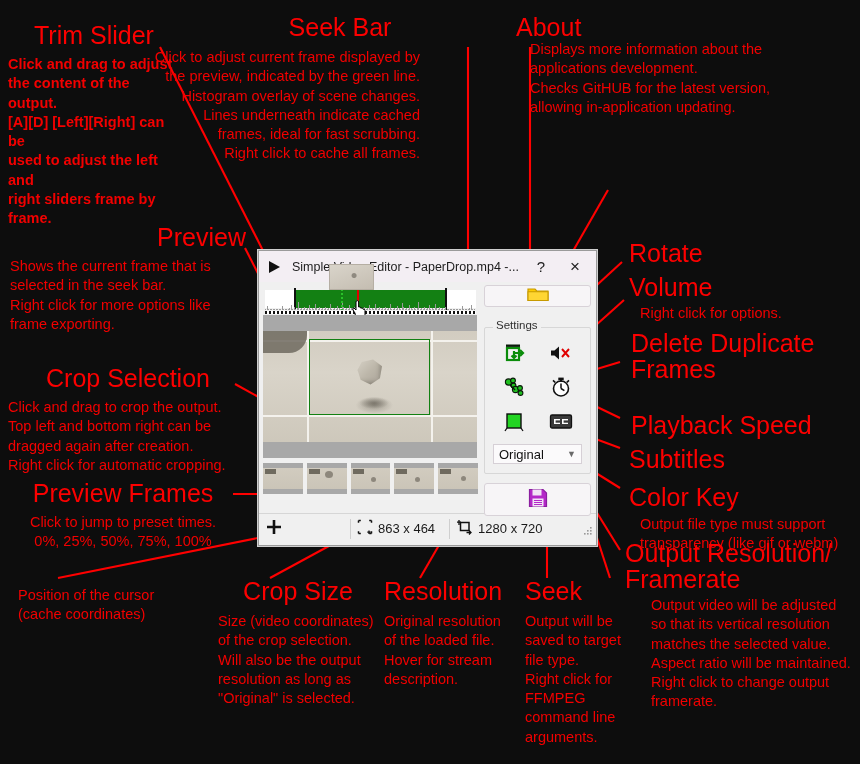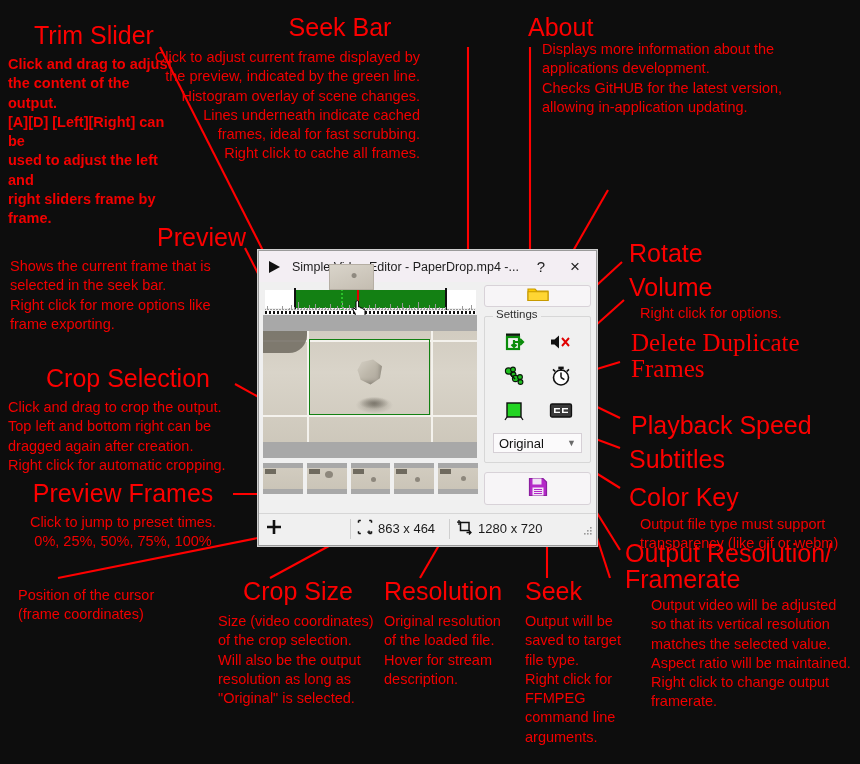--- a/index.html
+++ b/index.html
@@ -113,21 +113,21 @@
   .thumb .dot { position:absolute; background:#8d877c; border-radius:50%; }
   .thumb .blk { position:absolute; left:2px; top:6px; width:11px; height:5px; background:#6f6a5f; }
 
   
   .openbtn {
     height:22px; background:#f7f5f7; border:1px solid #d8d2d8; border-radius:3px;
     display:flex; align-items:center; justify-content:center; margin-bottom:9px;
   }
   #settingsgroup {
     border:1px solid #d7d7d7; border-radius:2px; padding:4px 2px 6px 2px;
-    position:relative; margin-top:9px;
+    position:relative; margin-top:20px;
   }
   #settingslabel {
     position:absolute; top:-9px; left:8px; background:#f0f0f0; padding:0 3px;
     font-size:11.5px; color:#303030;
   }
   .icongrid { display:flex; flex-wrap:wrap; justify-content:space-around; padding:6px 4px 2px 4px; }
   .iconcell { width:50%; height:34px; display:flex; align-items:center; justify-content:center; }
   .selwrap { margin:2px 6px 3px 6px; }
   .res-select {
     width:100%; height:20px; background:#fbfafb; border:1px solid #d6d0d6;
@@ -209,39 +209,39 @@
   <div class="ann right" style="left:120px;top:14px;width:300px;">
     <div class="h" style="text-align:center;padding-left:140px;">Seek Bar</div>
     <div class="b" style="margin-top:8px;white-space:pre-line;">Click to adjust current frame displayed by
 the preview, indicated by the green line.
 Histogram overlay of scene changes.
 Lines underneath indicate cached
 frames, ideal for fast scrubbing.
 Right click to cache all frames.</div>
   </div>
 
-  <div class="ann" style="left:528px;top:14px;width:300px;">
+  <div class="ann" style="left:516px;top:14px;width:300px;">
     <div class="h">About</div>
     <div class="b" style="margin-top:0;margin-left:14px;white-space:pre-line;">Displays more information about the
 applications development.
 Checks GitHUB for the latest version,
 allowing in-application updating.</div>
   </div>
 
 
   <div class="ann" style="left:629px;top:240px;">
     <div class="h">Rotate</div>
   </div>
 
   <div class="ann" style="left:629px;top:274px;width:230px;">
     <div class="h">Volume</div>
     <div class="b" style="margin-top:4px;margin-left:11px;white-space:pre-line;">Right click for options.</div>
   </div>
 
-  <div class="ann" style="left:631px;top:330px;width:222px;font-family:Liberation Serif, serif;">
+  <div class="ann" style="left:631px;top:330px;width:222px;">
     <div class="h wrap">Delete Duplicate Frames</div>
   </div>
 
   <div class="ann" style="left:631px;top:412px;">
     <div class="h">Playback Speed</div>
   </div>
 
   <div class="ann" style="left:629px;top:446px;">
     <div class="h">Subtitles</div>
   </div>
@@ -279,21 +279,21 @@
   </div>
 
   <div class="ann" style="left:10px;top:480px;width:226px;">
     <div class="h" style="text-align:center;">Preview Frames</div>
     <div class="b" style="margin-top:7px;text-align:center;white-space:pre-line;">Click to jump to preset times.
 0%, 25%, 50%, 75%, 100%</div>
   </div>
 
   <div class="ann" style="left:18px;top:578px;width:215px;">
     <div class="b" style="margin-top:8px;white-space:pre-line;">Position of the cursor
-(frame coordinates)</div>
+(cache coordinates)</div>
   </div>
 
   <div class="ann" style="left:384px;top:578px;width:135px;">
     <div class="h">Resolution</div>
     <div class="b" style="margin-top:8px;white-space:pre-line;">Original resolution
 of the loaded file.
 Hover for stream
 description.</div>
   </div>
 

